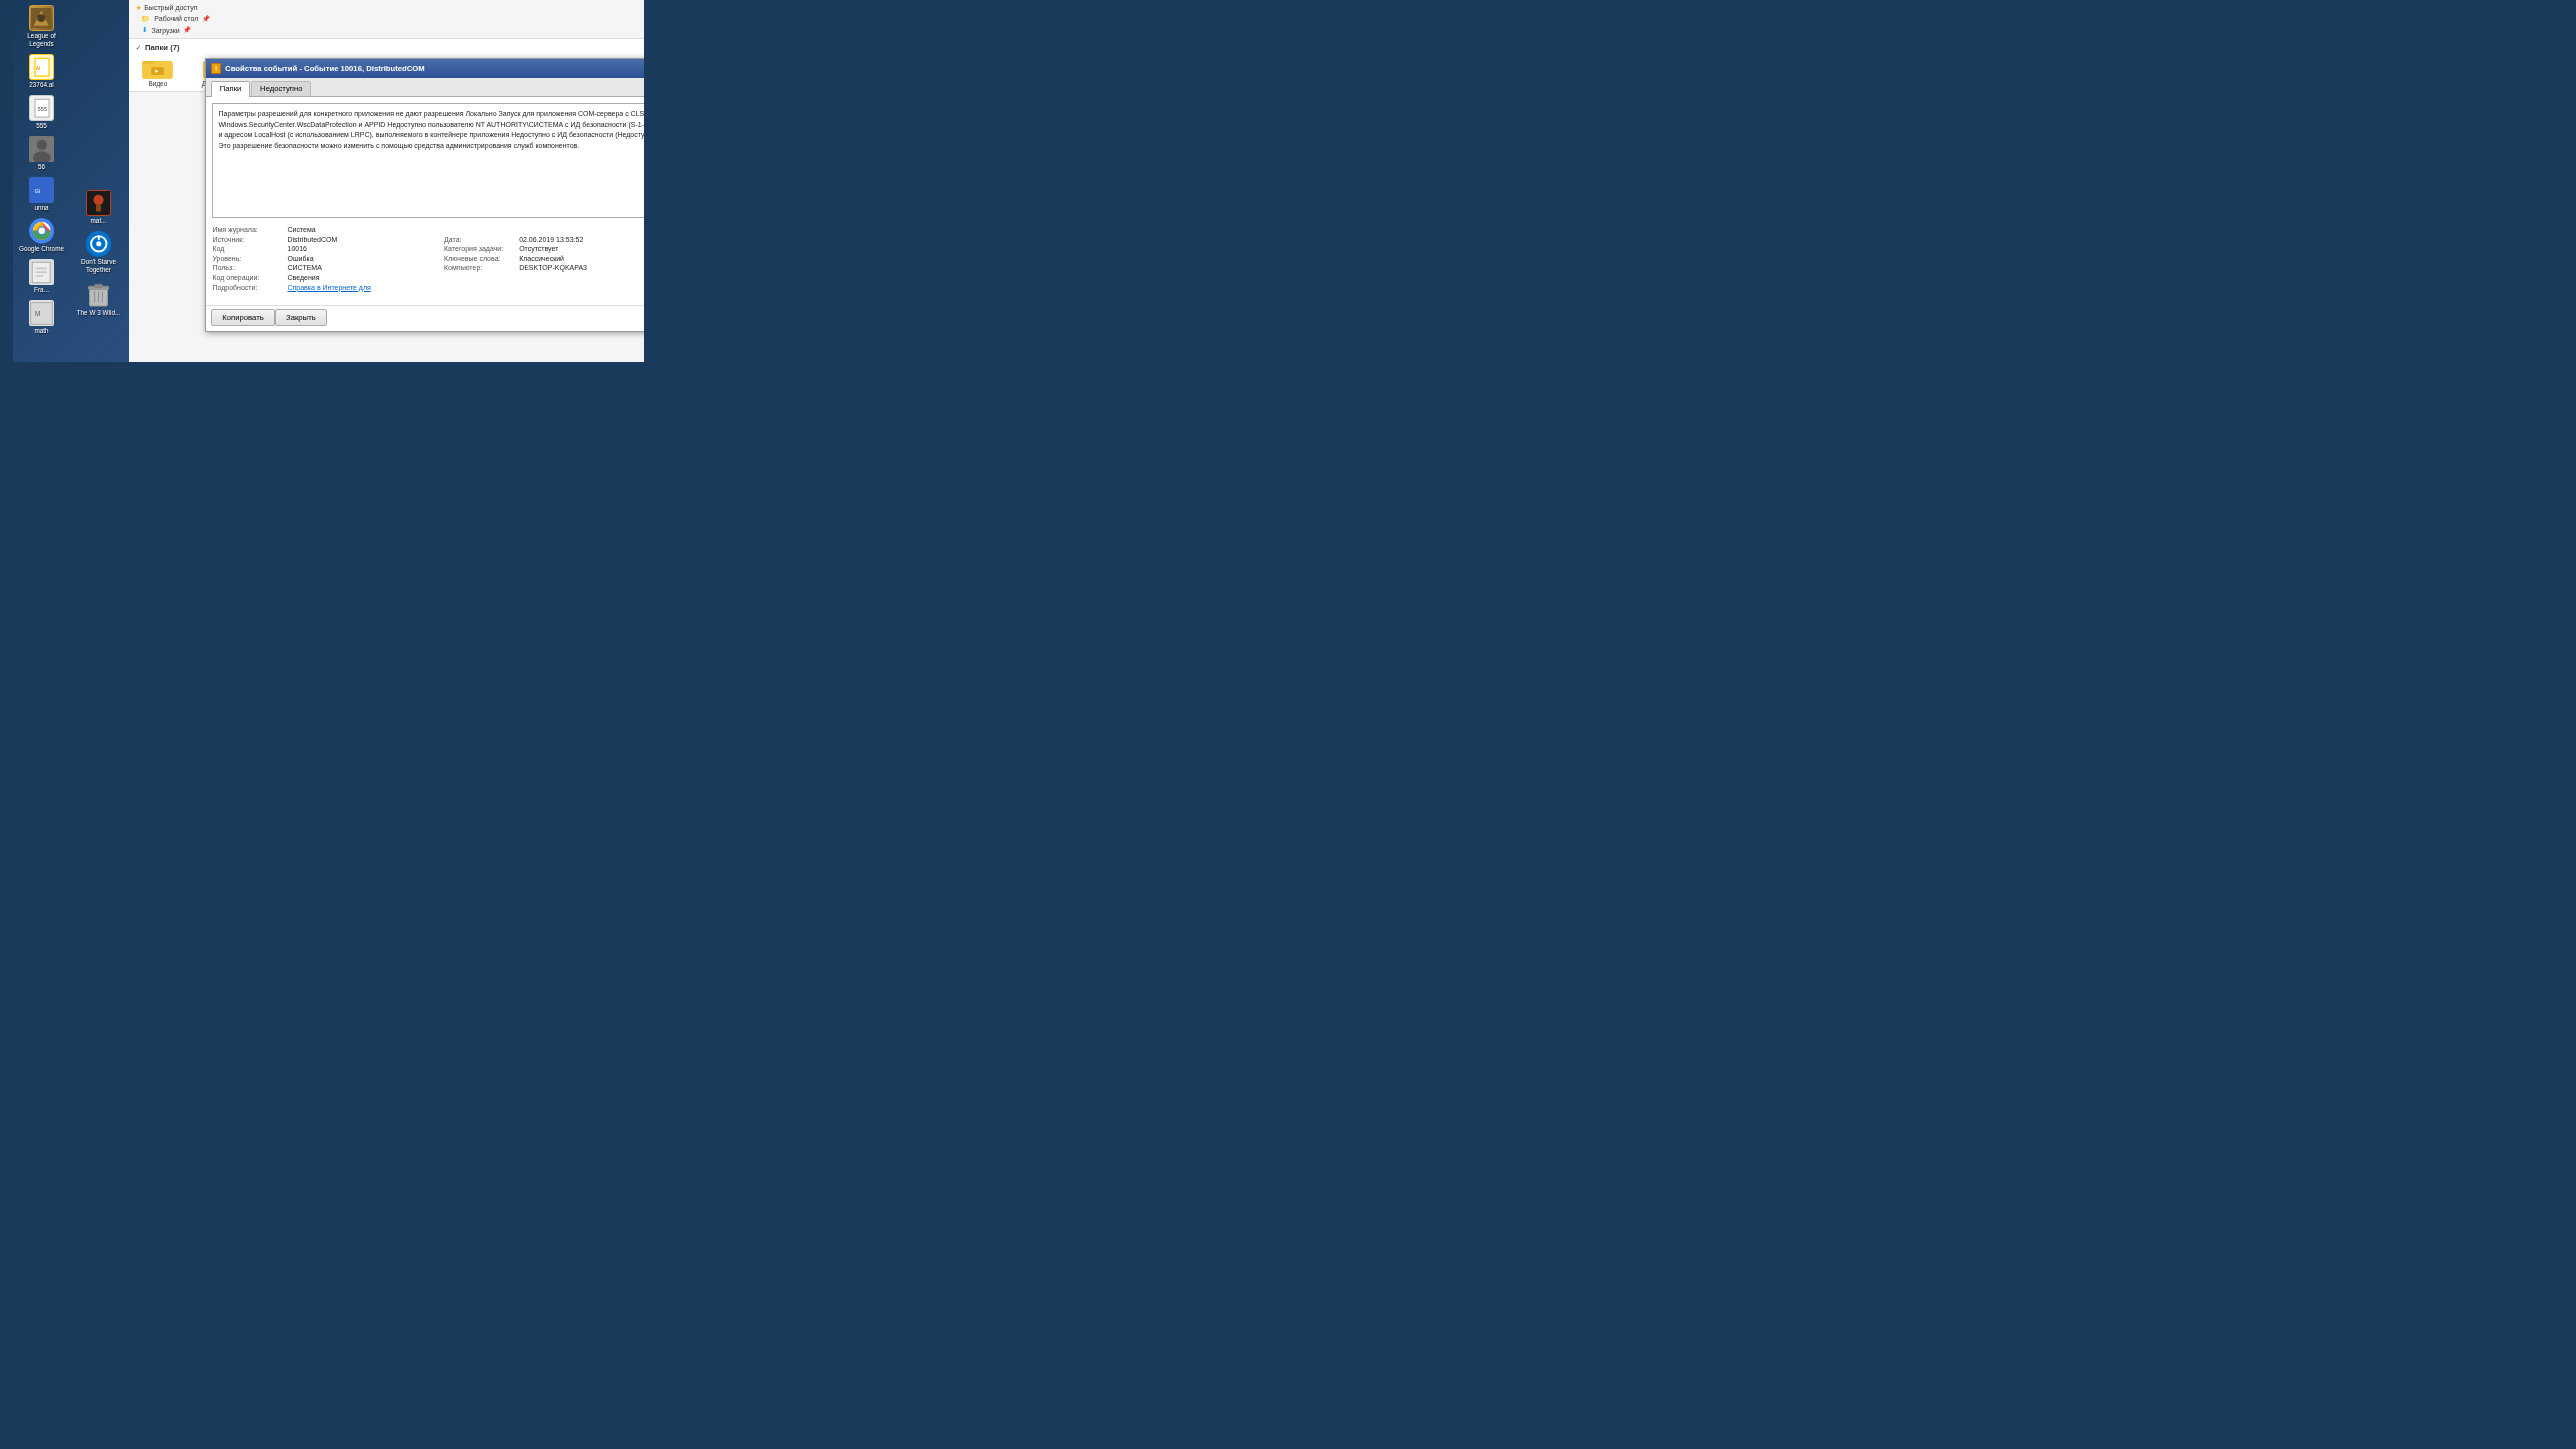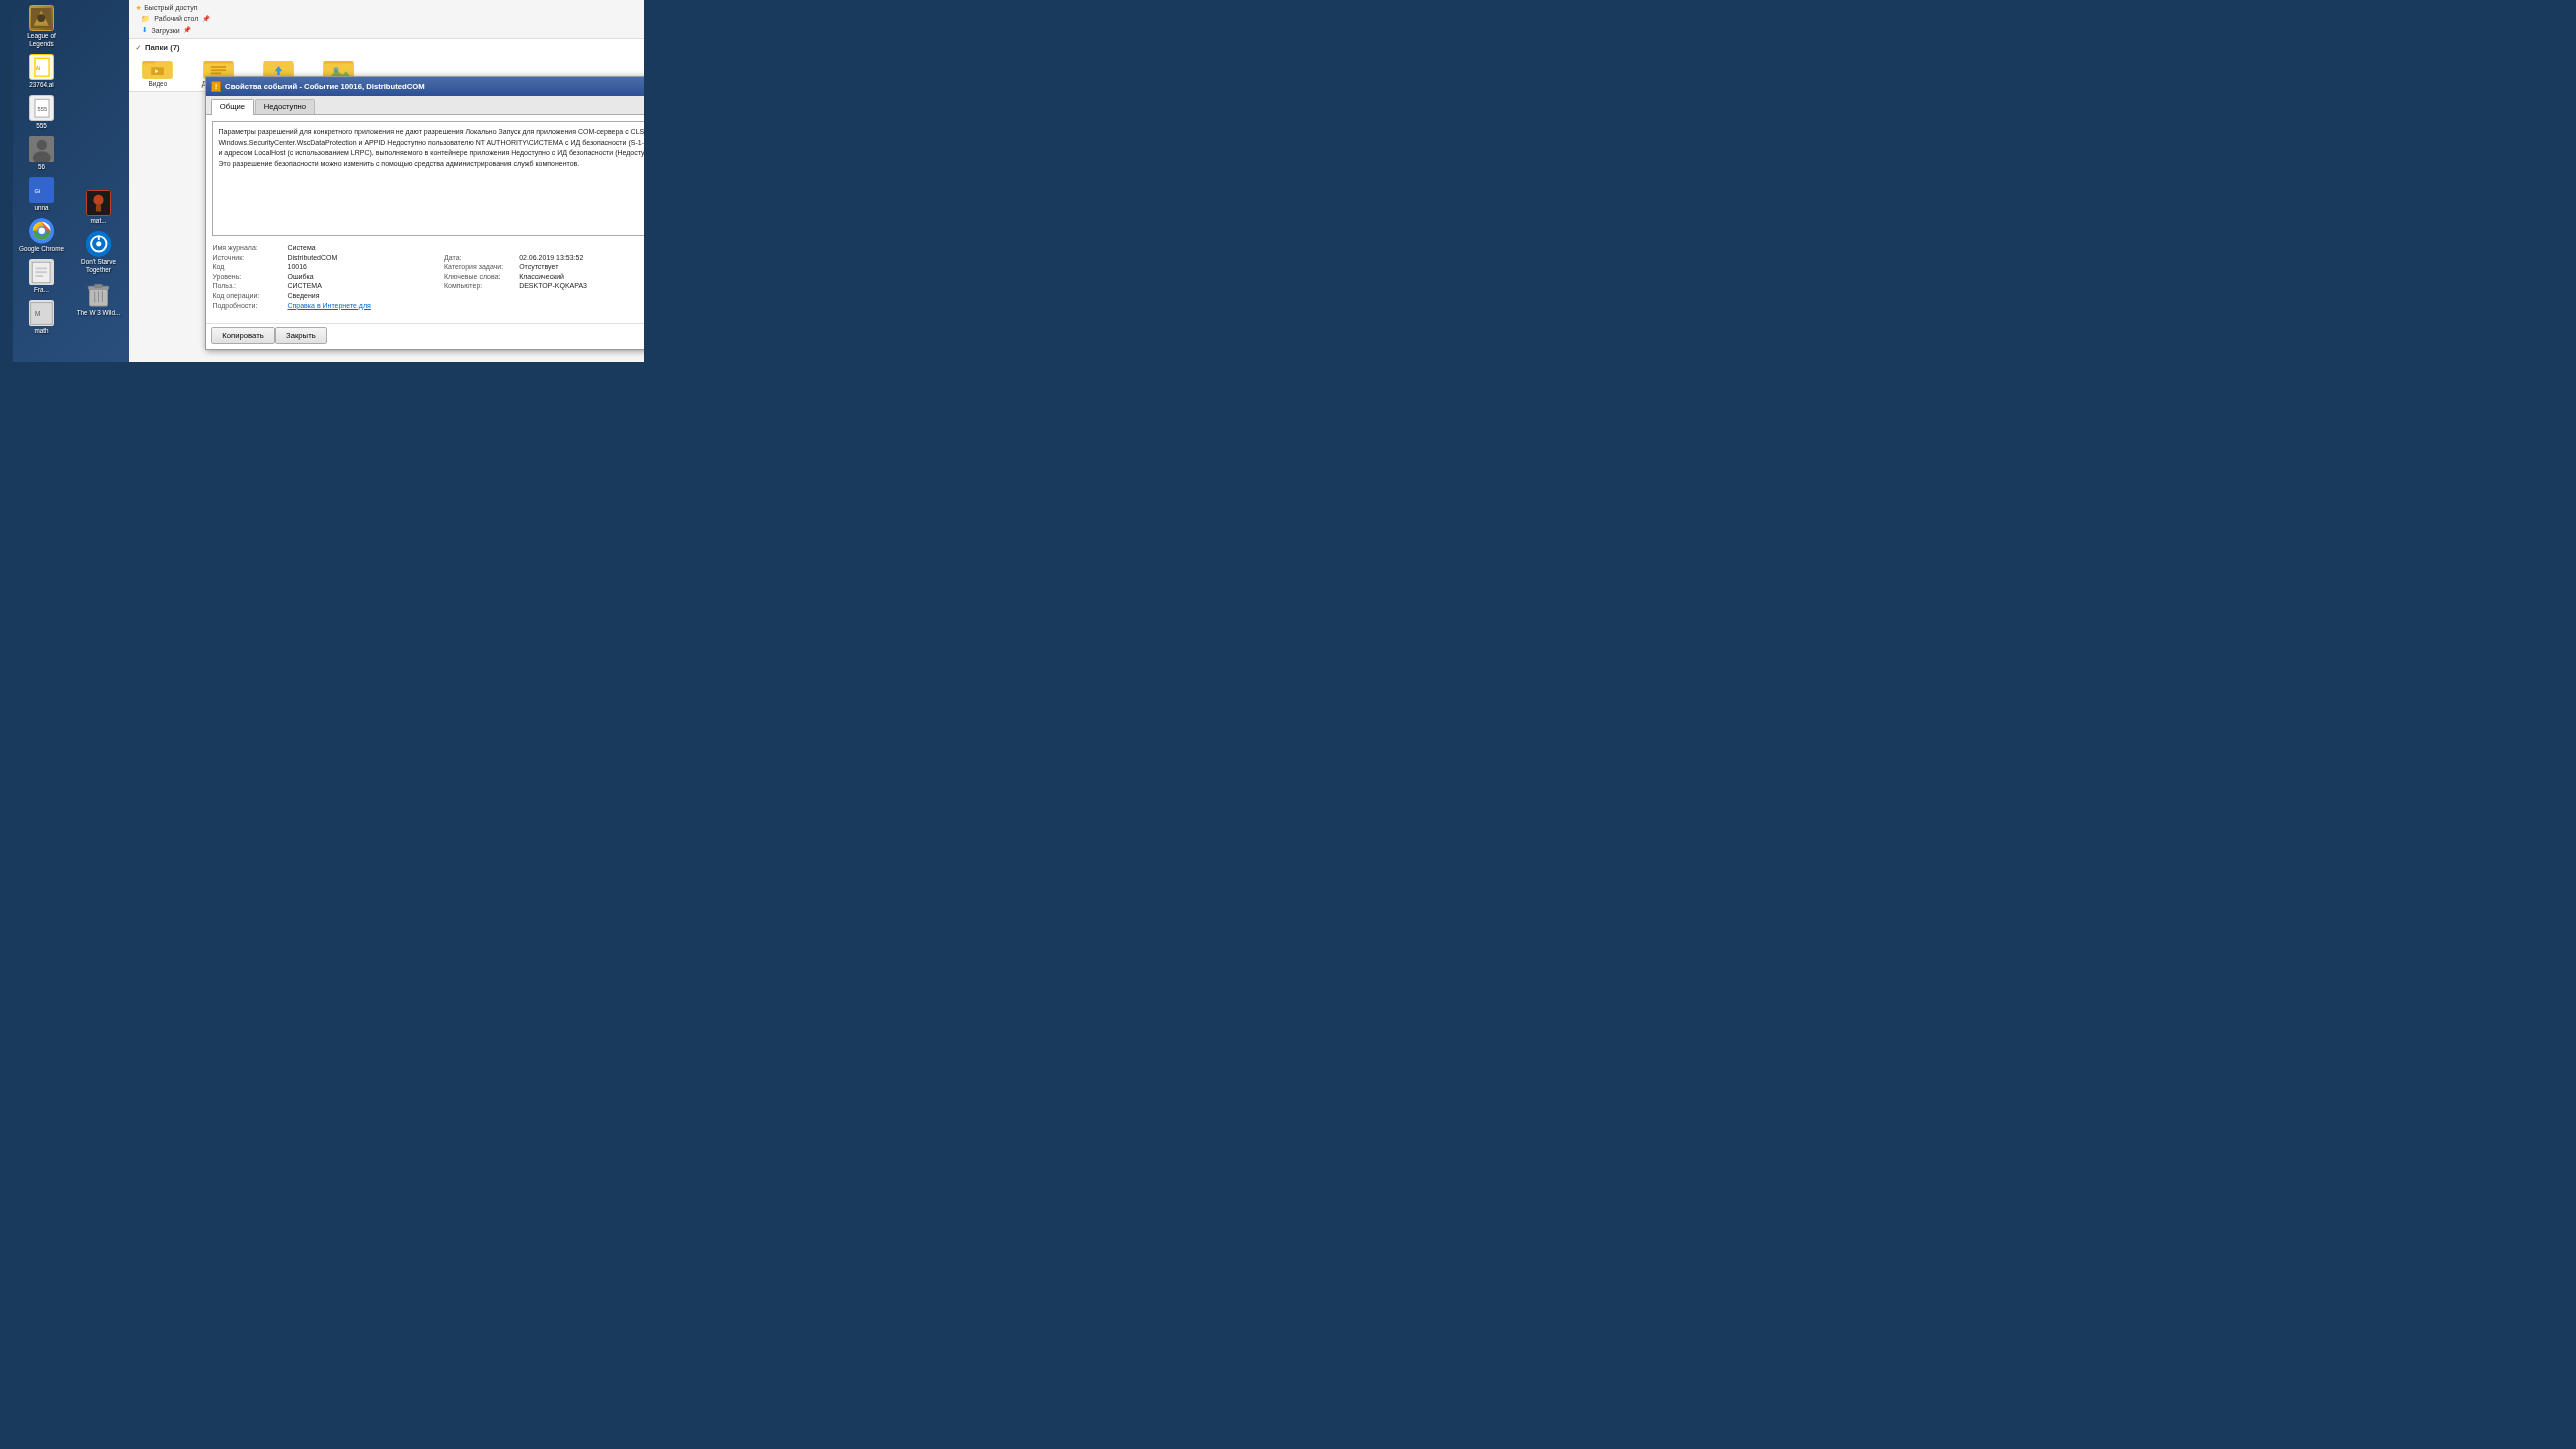--- a/index.html
+++ b/index.html
@@ -76,21 +76,21 @@
       display: flex;
       flex-direction: column;
       align-items: center;
       width: 45px;
       cursor: pointer;
     }
 
     
     .dialog-overlay {
       position: absolute;
-      top: 76px;
+      top: 58px;
       left: 192px;
       width: 473px;
       background: #f0f0f0;
       border: 0.6px solid #999;
       box-shadow: 1.3px 1.3px 6.4px rgba(0,0,0,0.4);
       z-index: 100;
     }
 
     .dialog-titlebar {
       background: linear-gradient(to bottom, #4a6ea8, #2d5096);
@@ -547,21 +547,21 @@
 
     <div class="dialog-titlebar">
       <div class="dialog-title-left">
         <div class="dialog-title-icon">!</div>
         <span>Свойства событий - Событие 10016, DistributedCOM</span>
       </div>
       <div class="close-btn">×</div>
     </div>
 
     <div class="dialog-tabs">
-      <div class="tab active">Общие</div>
+      <div class="tab active">Папки</div>
       <div class="tab">Недоступно</div>
     </div>
 
     <div class="dialog-content">
 
       <div style="position:relative; margin-bottom:5.1px;">
         <div class="message-box">
           <span>Параметры разрешений для конкретного приложения не дают разрешения Локально Запуск для приложения COM-сервера с CLSID
 Windows.SecurityCenter.WscDataProtection
  и APPID

